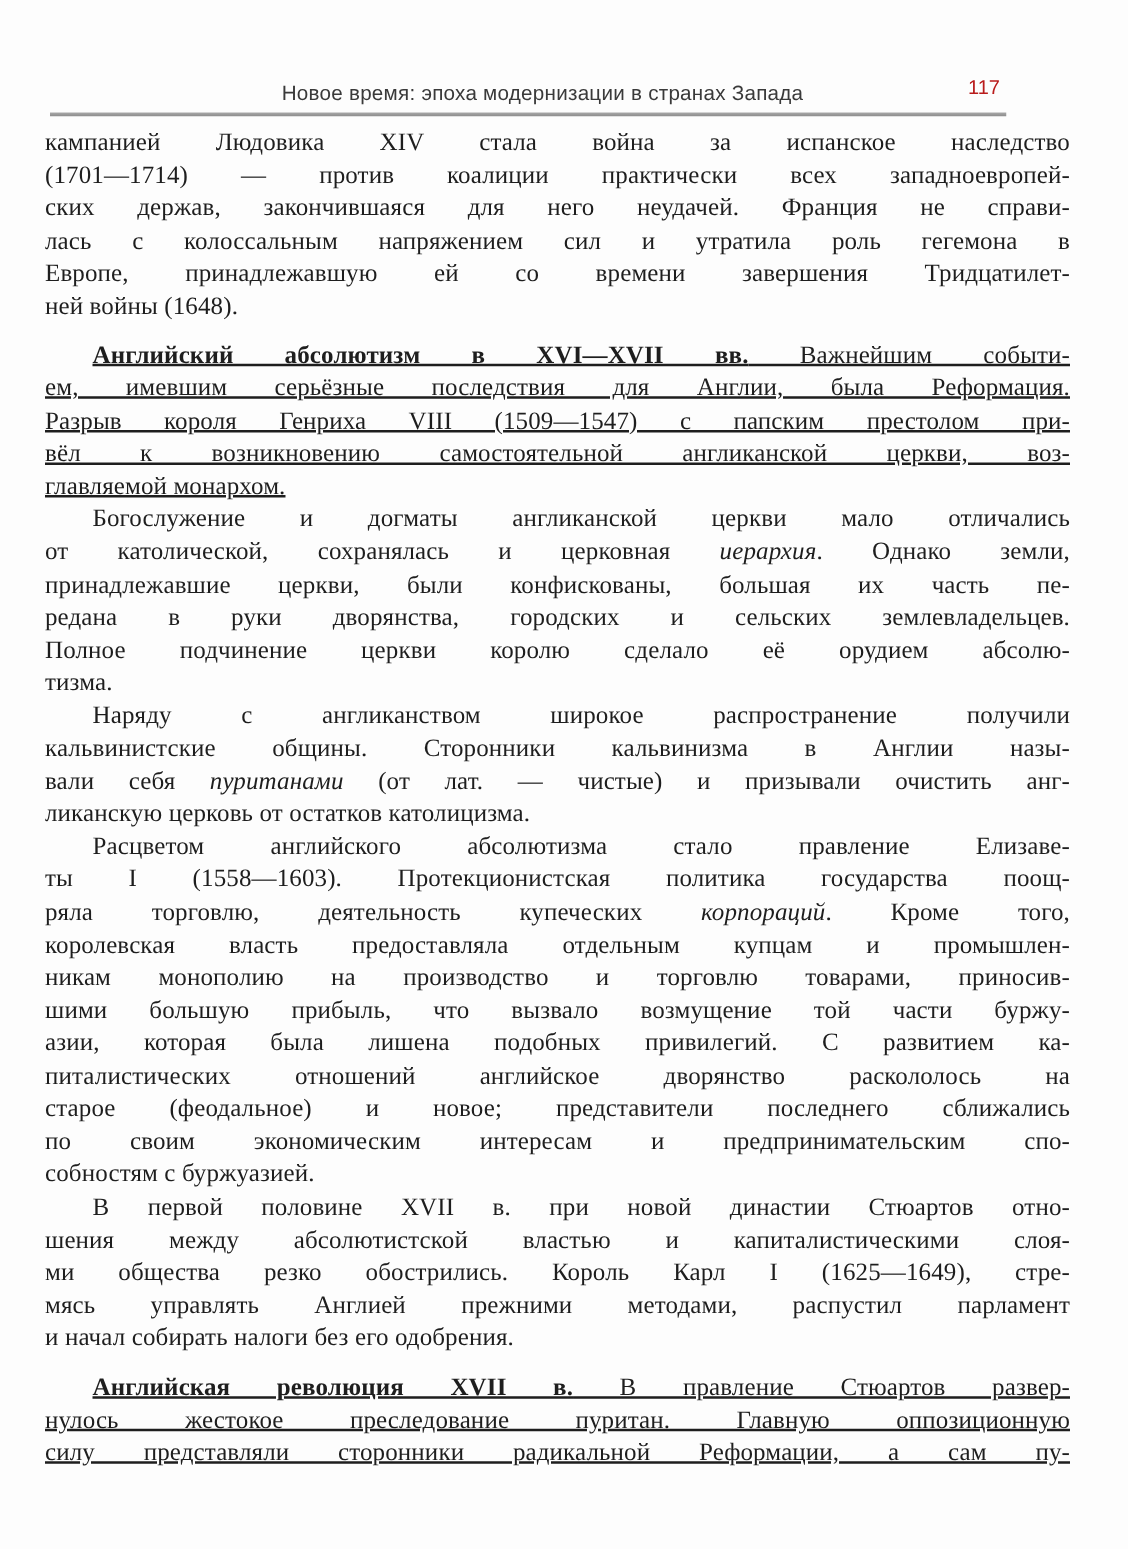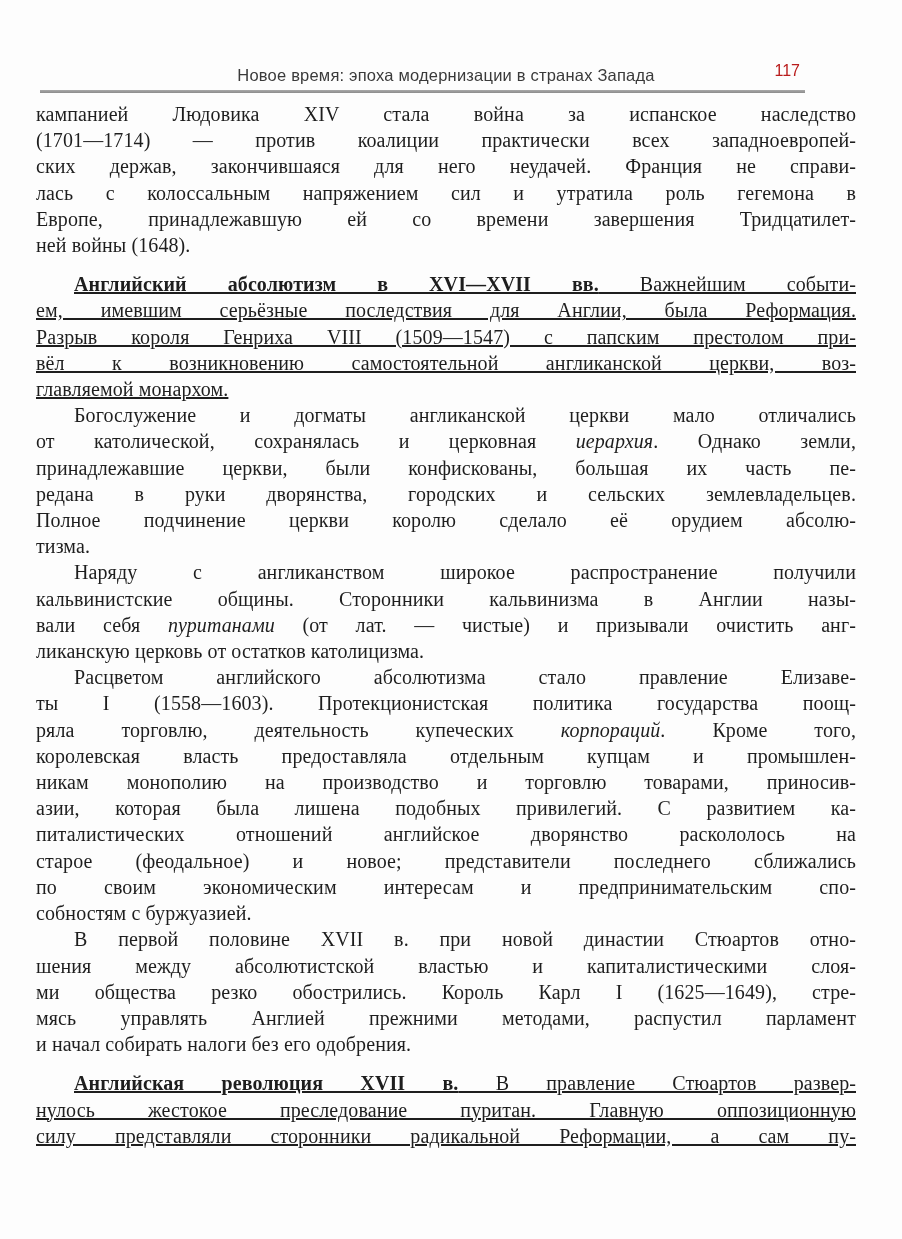--- a/index.html
+++ b/index.html
@@ -17,21 +17,20 @@
     font-family:"Liberation Serif","DejaVu Serif",serif;
   }
   .running-title{
     position:absolute;
     top:66px;left:0;width:868px;
     text-align:center;
     font-family:"Liberation Sans","DejaVu Sans",sans-serif;
     font-size:16.5px;
     letter-spacing:0.2px;
     color:var(--header-text);
-    padding-left:12px;
   }
   .page-number{
     position:absolute;
     top:62px;right:102px;
     font-family:"Liberation Sans","DejaVu Sans",sans-serif;
     font-size:16px;
     color:#b91c1c;
   }
   .header-rule{
     position:absolute;
@@ -100,20 +99,21 @@
         <div class="line">кальвинистские общины. Сторонники кальвинизма в Англии назы-</div>
         <div class="line">вали себя <i>пуританами</i> (от лат. — чистые) и призывали очистить анг-</div>
         <div class="line last">ликанскую церковь от остатков католицизма.</div>
       </div>
       <div class="para indent">
         <div class="line">Расцветом английского абсолютизма стало правление Елизаве-</div>
         <div class="line">ты I (1558—1603). Протекционистская политика государства поощ-</div>
         <div class="line">ряла торговлю, деятельность купеческих <i>корпораций</i>. Кроме того,</div>
         <div class="line">королевская власть предоставляла отдельным купцам и промышлен-</div>
         <div class="line">никам монополию на производство и торговлю товарами, приносив-</div>
+        <div class="line">шими большую прибыль, что вызвало возмущение той части буржу-</div>
         <div class="line">азии, которая была лишена подобных привилегий. С развитием ка-</div>
         <div class="line">питалистических отношений английское дворянство раскололось на</div>
         <div class="line">старое (феодальное) и новое; представители последнего сближались</div>
         <div class="line">по своим экономическим интересам и предпринимательским спо-</div>
         <div class="line last">собностям с буржуазией.</div>
       </div>
       <div class="para indent">
         <div class="line">В первой половине XVII в. при новой династии Стюартов отно-</div>
         <div class="line">шения между абсолютистской властью и капиталистическими слоя-</div>
         <div class="line">ми общества резко обострились. Король Карл I (1625—1649), стре-</div>

